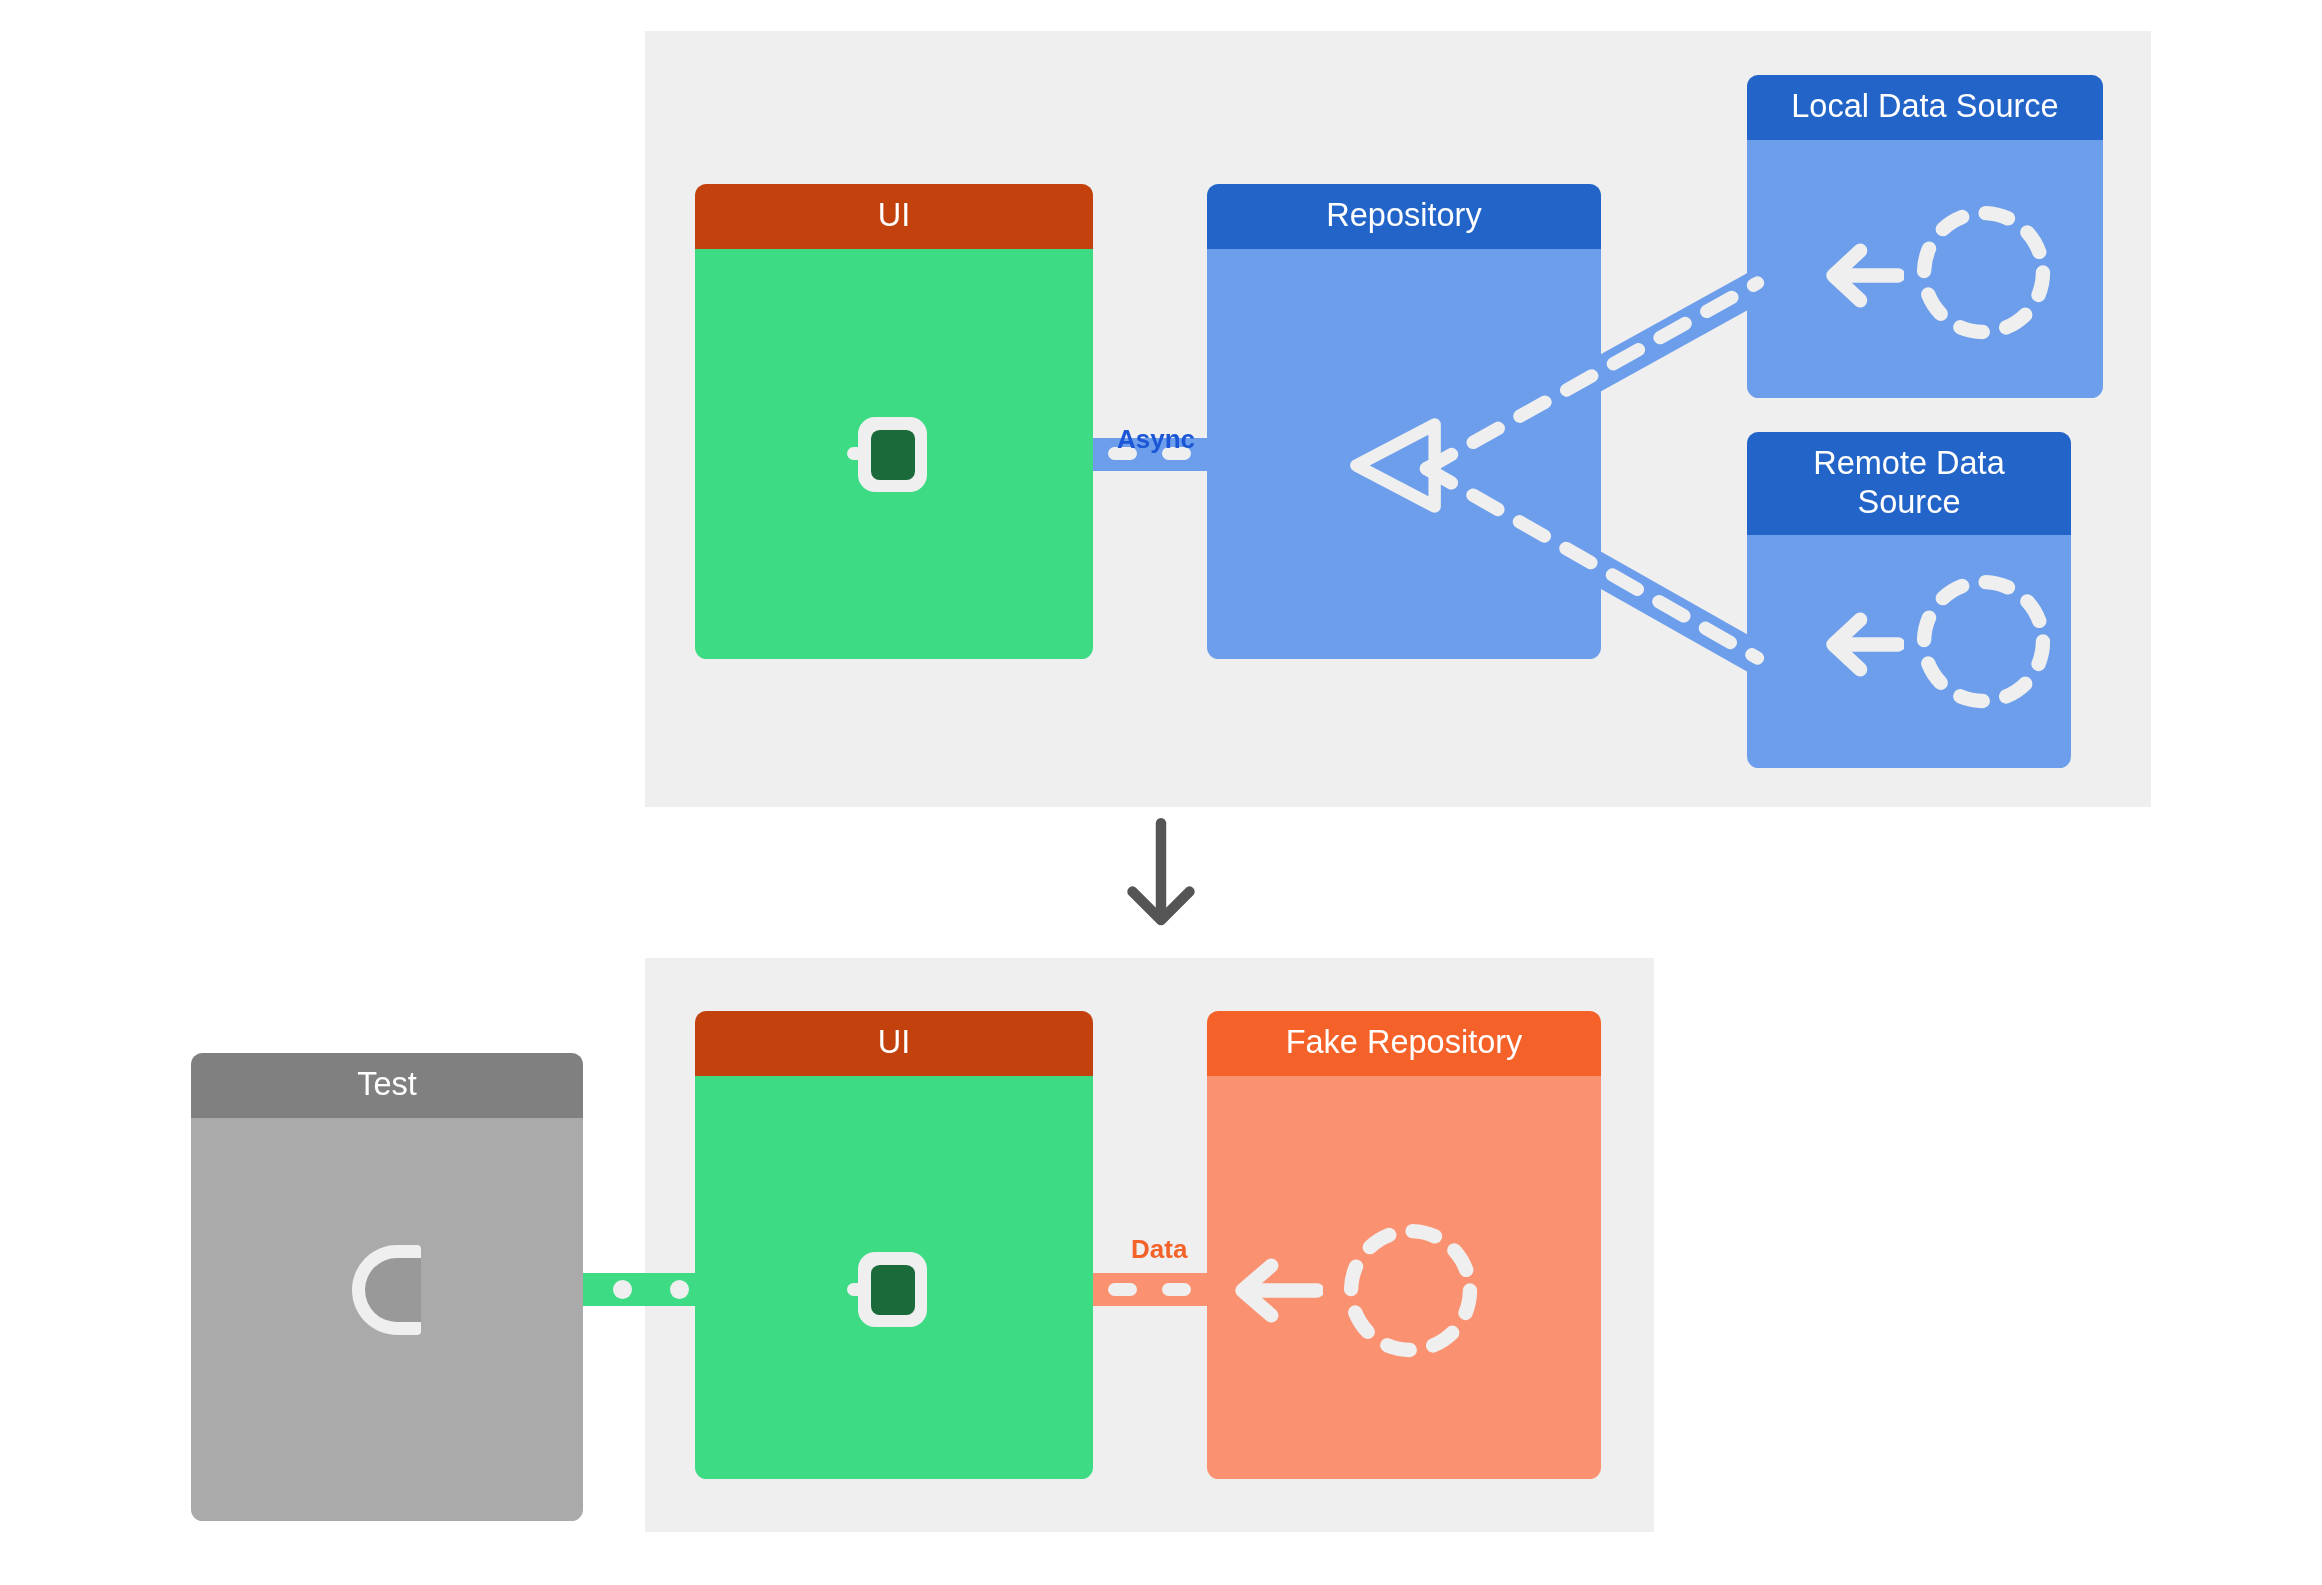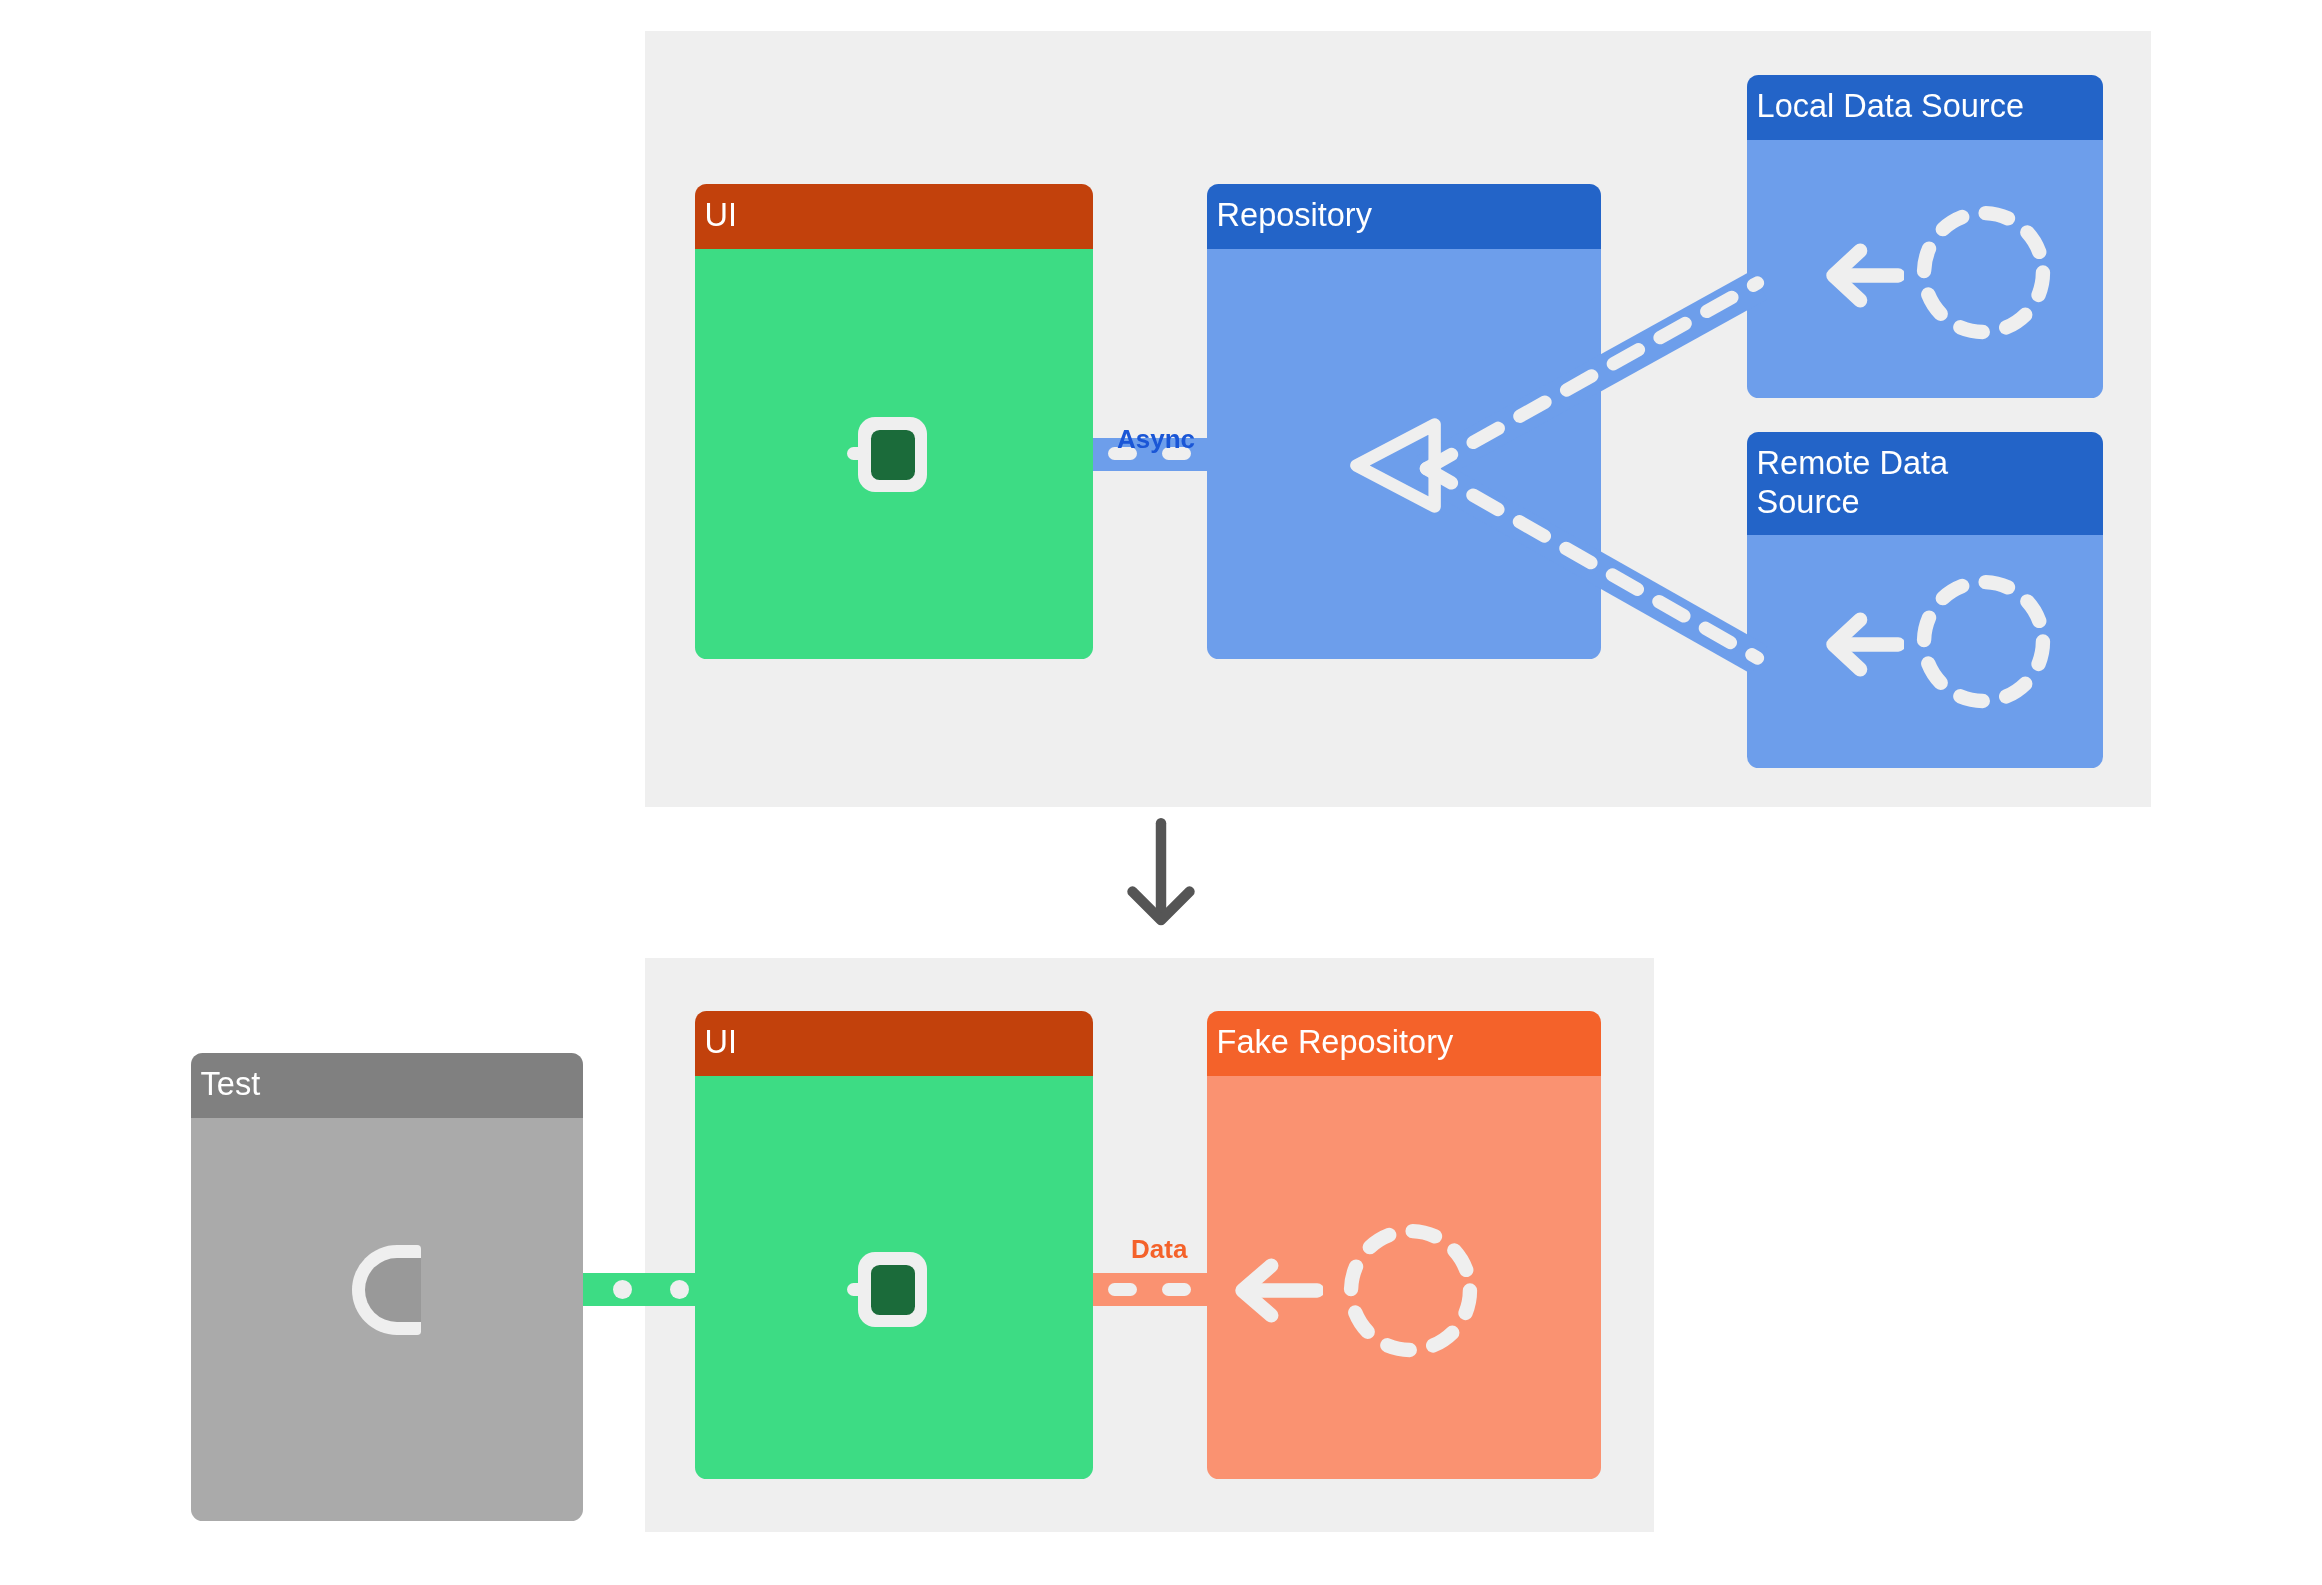--- a/index.html
+++ b/index.html
@@ -32,20 +32,21 @@
     position: absolute;
     border-radius: 11.5px;
     overflow: hidden;
     display: flex;
     flex-direction: column;
   }
   .node-header {
     color: #ffffff;
     font-size: 32.5px;
     line-height: 1.18;
+    text-align: center;
     padding: 12.4px 9.6px 14.3px 9.6px;
     white-space: pre-line;
     font-weight: 400;
   }
   .node-body {
     flex: 1 1 auto;
     position: relative;
   }
 
   
@@ -55,21 +56,21 @@
   .c-blue   .node-body   { background: #6d9eeb; }
   .c-orange .node-header { background: #f4622a; }
   .c-orange .node-body   { background: #fa9271; }
   .c-gray   .node-header { background: #808080; }
   .c-gray   .node-body   { background: #aaaaaa; }
 
   
   #node-ui-top        { left: 695px;  top: 184px;  width: 398px; height: 475px; }
   #node-repository    { left: 1207px; top: 184px;  width: 394px; height: 475px; }
   #node-local-ds      { left: 1747px; top: 75px;   width: 356px; height: 323px; }
-  #node-remote-ds     { left: 1747px; top: 432px;  width: 356px; height: 336px; }
+  #node-remote-ds     { left: 1747px; top: 432px;  width: 324px; height: 336px; }
   #node-test          { left: 191px;  top: 1011px; width: 392px; height: 468px; margin-top: 42px; }
   #node-ui-bottom     { left: 695px;  top: 1011px; width: 398px; height: 468px; }
   #node-fake-repo     { left: 1207px; top: 1011px; width: 394px; height: 468px; }
 
   
   .band {
     position: absolute;
     height: 32.5px;
     border-radius: 1.9px;
   }

